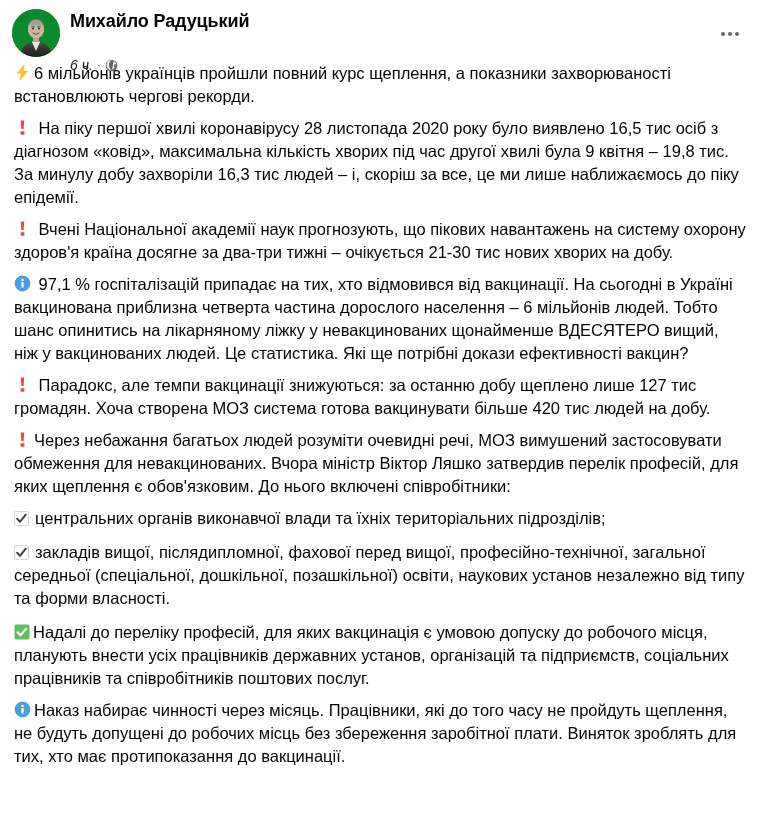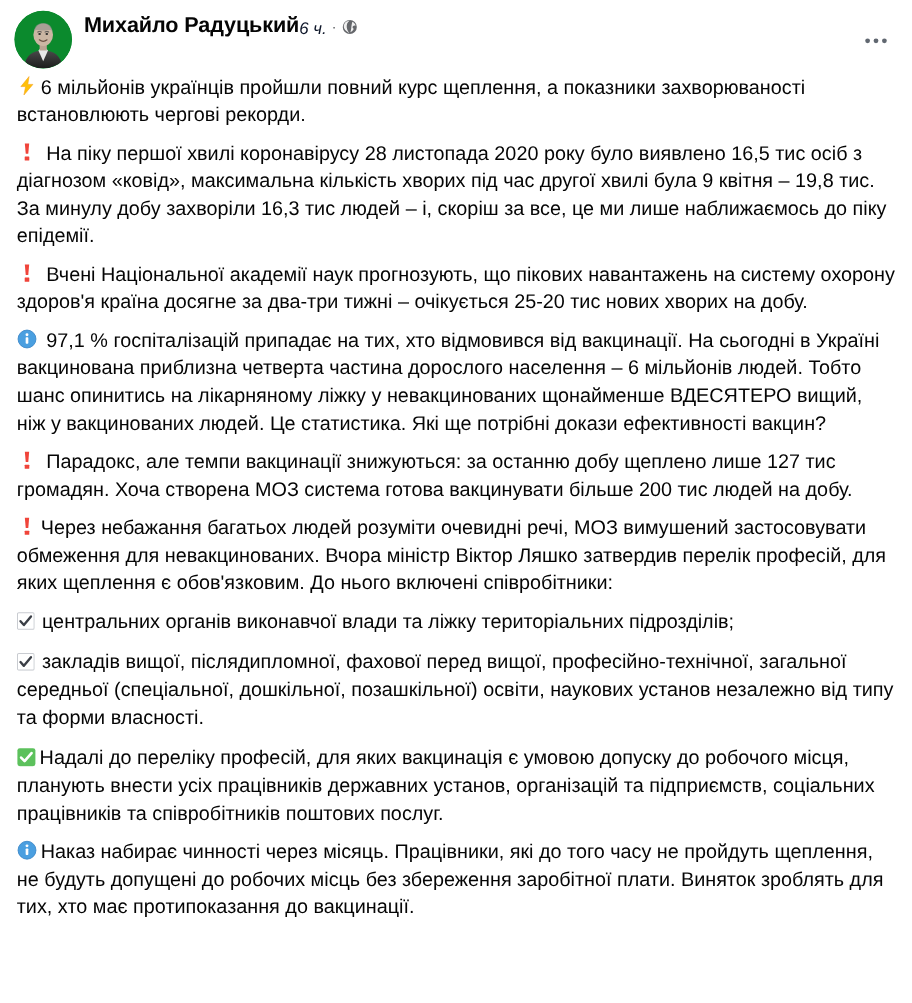--- a/index.html
+++ b/index.html
@@ -38,23 +38,24 @@
     flex: 0 0 48px;
     overflow: hidden;
     position: relative;
     background: #0b8a2d;
   }
   .avatar svg { display: block; width: 48px; height: 48px; }
 
   .header-text {
     margin-left: 10px;
     display: flex;
-    flex-direction: row;
+    flex-direction: column;
     justify-content: flex-start;
     padding-top: 1px;
+    gap: 22px;
   }
   .author-name {
     font-size: 18px;
     font-weight: bold;
     line-height: 22px;
     color: #050505;
     letter-spacing: -0.1px;
   }
   .meta-row {
     display: flex;
@@ -211,60 +212,60 @@
         </svg>
       </span>&nbsp;<span class="txt">На піку першої хвилі коронавірусу 28 листопада 2020 року було виявлено 16,5 тис осіб з діагнозом «ковід», максимальна кількість хворих під час другої хвилі була 9 квітня – 19,8 тис. За минулу добу захворіли 16,3 тис людей – і, скоріш за все, це ми лише наближаємось до піку епідемії.</span>
     </p>
 
     <p class="para">
       <span class="emoji">
         <svg width="17" height="17" viewBox="0 0 16 16" xmlns="http://www.w3.org/2000/svg">
           <path d="M6.3 1.4 h3.4 l-0.7 8.1 h-2 Z" fill="#f0443a"></path>
           <rect x="6.2" y="11.6" width="3.6" height="3.2" rx="0.4" fill="#f0443a"></rect>
         </svg>
-      </span>&nbsp;<span class="txt">Вчені Національної академії наук прогнозують, що пікових навантажень на систему охорону здоров'я країна досягне за два-три тижні – очікується 25-20 тис нових хворих на добу.</span>
+      </span>&nbsp;<span class="txt">Вчені Національної академії наук прогнозують, що пікових навантажень на систему охорону здоров'я країна досягне за два-три тижні – очікується 21-30 тис нових хворих на добу.</span>
     </p>
 
 
     <p class="para">
       <span class="emoji">
         <svg width="17" height="17" viewBox="0 0 16 16" xmlns="http://www.w3.org/2000/svg">
           <circle cx="8" cy="8" r="7" fill="#4a9fe0"></circle>
           <circle cx="8" cy="8" r="7" fill="none" stroke="#3b88c9" stroke-width="0.7"></circle>
           <circle cx="8" cy="4.6" r="1.15" fill="#ffffff"></circle>
           <rect x="6.95" y="6.6" width="2.1" height="5.2" rx="0.6" fill="#ffffff"></rect>
         </svg>
       </span>&nbsp;<span class="txt">97,1 % госпіталізацій припадає на тих, хто відмовився від вакцинації. На сьогодні в Україні вакцинована приблизна четверта частина дорослого населення – 6 мільйонів людей. Тобто шанс опинитись на лікарняному ліжку у невакцинованих щонайменше ВДЕСЯТЕРО вищий, ніж у вакцинованих людей. Це статистика. Які ще потрібні докази ефективності вакцин?</span>
     </p>
 
     <p class="para">
       <span class="emoji">
         <svg width="17" height="17" viewBox="0 0 16 16" xmlns="http://www.w3.org/2000/svg">
           <path d="M6.3 1.4 h3.4 l-0.7 8.1 h-2 Z" fill="#f0443a"></path>
           <rect x="6.2" y="11.6" width="3.6" height="3.2" rx="0.4" fill="#f0443a"></rect>
         </svg>
-      </span>&nbsp;<span class="txt">Парадокс, але темпи вакцинації знижуються: за останню добу щеплено лише 127 тис громадян. Хоча створена МОЗ система готова вакцинувати більше 200 тис людей на добу.</span>
+      </span>&nbsp;<span class="txt">Парадокс, але темпи вакцинації знижуються: за останню добу щеплено лише 127 тис громадян. Хоча створена МОЗ система готова вакцинувати більше 420 тис людей на добу.</span>
     </p>
 
     <p class="para">
       <span class="emoji">
         <svg width="17" height="17" viewBox="0 0 16 16" xmlns="http://www.w3.org/2000/svg">
           <path d="M6.3 1.4 h3.4 l-0.7 8.1 h-2 Z" fill="#f0443a"></path>
           <rect x="6.2" y="11.6" width="3.6" height="3.2" rx="0.4" fill="#f0443a"></rect>
         </svg>
       </span><span class="txt">Через небажання багатьох людей розуміти очевидні речі, МОЗ вимушений застосовувати обмеження для невакцинованих. Вчора міністр Віктор Ляшко затвердив перелік професій, для яких щеплення є обов'язковим. До нього включені співробітники:</span>
     </p>
 
     <p class="para bullet-line">
       <span class="emoji">
         <svg width="15" height="15" viewBox="0 0 16 16" xmlns="http://www.w3.org/2000/svg">
           <rect x="0.6" y="0.6" width="14.8" height="14.8" rx="1.2" fill="#ffffff" stroke="#c9ccd1" stroke-width="0.9"></rect>
           <path d="M3.3 8.2 L6.3 11.6 L12.6 3.9" stroke="#3b3f46" stroke-width="2.1" fill="none" stroke-linecap="round" stroke-linejoin="round"></path>
         </svg>
-      </span><span class="txt">центральних органів виконавчої влади та ліжку територіальних підрозділів;</span>
+      </span><span class="txt">центральних органів виконавчої влади та їхніх територіальних підрозділів;</span>
     </p>
 
 
     <p class="para bullet-line">
       <span class="emoji">
         <svg width="15" height="15" viewBox="0 0 16 16" xmlns="http://www.w3.org/2000/svg">
           <rect x="0.6" y="0.6" width="14.8" height="14.8" rx="1.2" fill="#ffffff" stroke="#c9ccd1" stroke-width="0.9"></rect>
           <path d="M3.3 8.2 L6.3 11.6 L12.6 3.9" stroke="#3b3f46" stroke-width="2.1" fill="none" stroke-linecap="round" stroke-linejoin="round"></path>
         </svg>
       </span><span class="txt">закладів вищої, післядипломної, фахової перед вищої, професійно-технічної, загальної середньої (спеціальної, дошкільної, позашкільної) освіти, наукових установ незалежно від типу та форми власності.</span>

